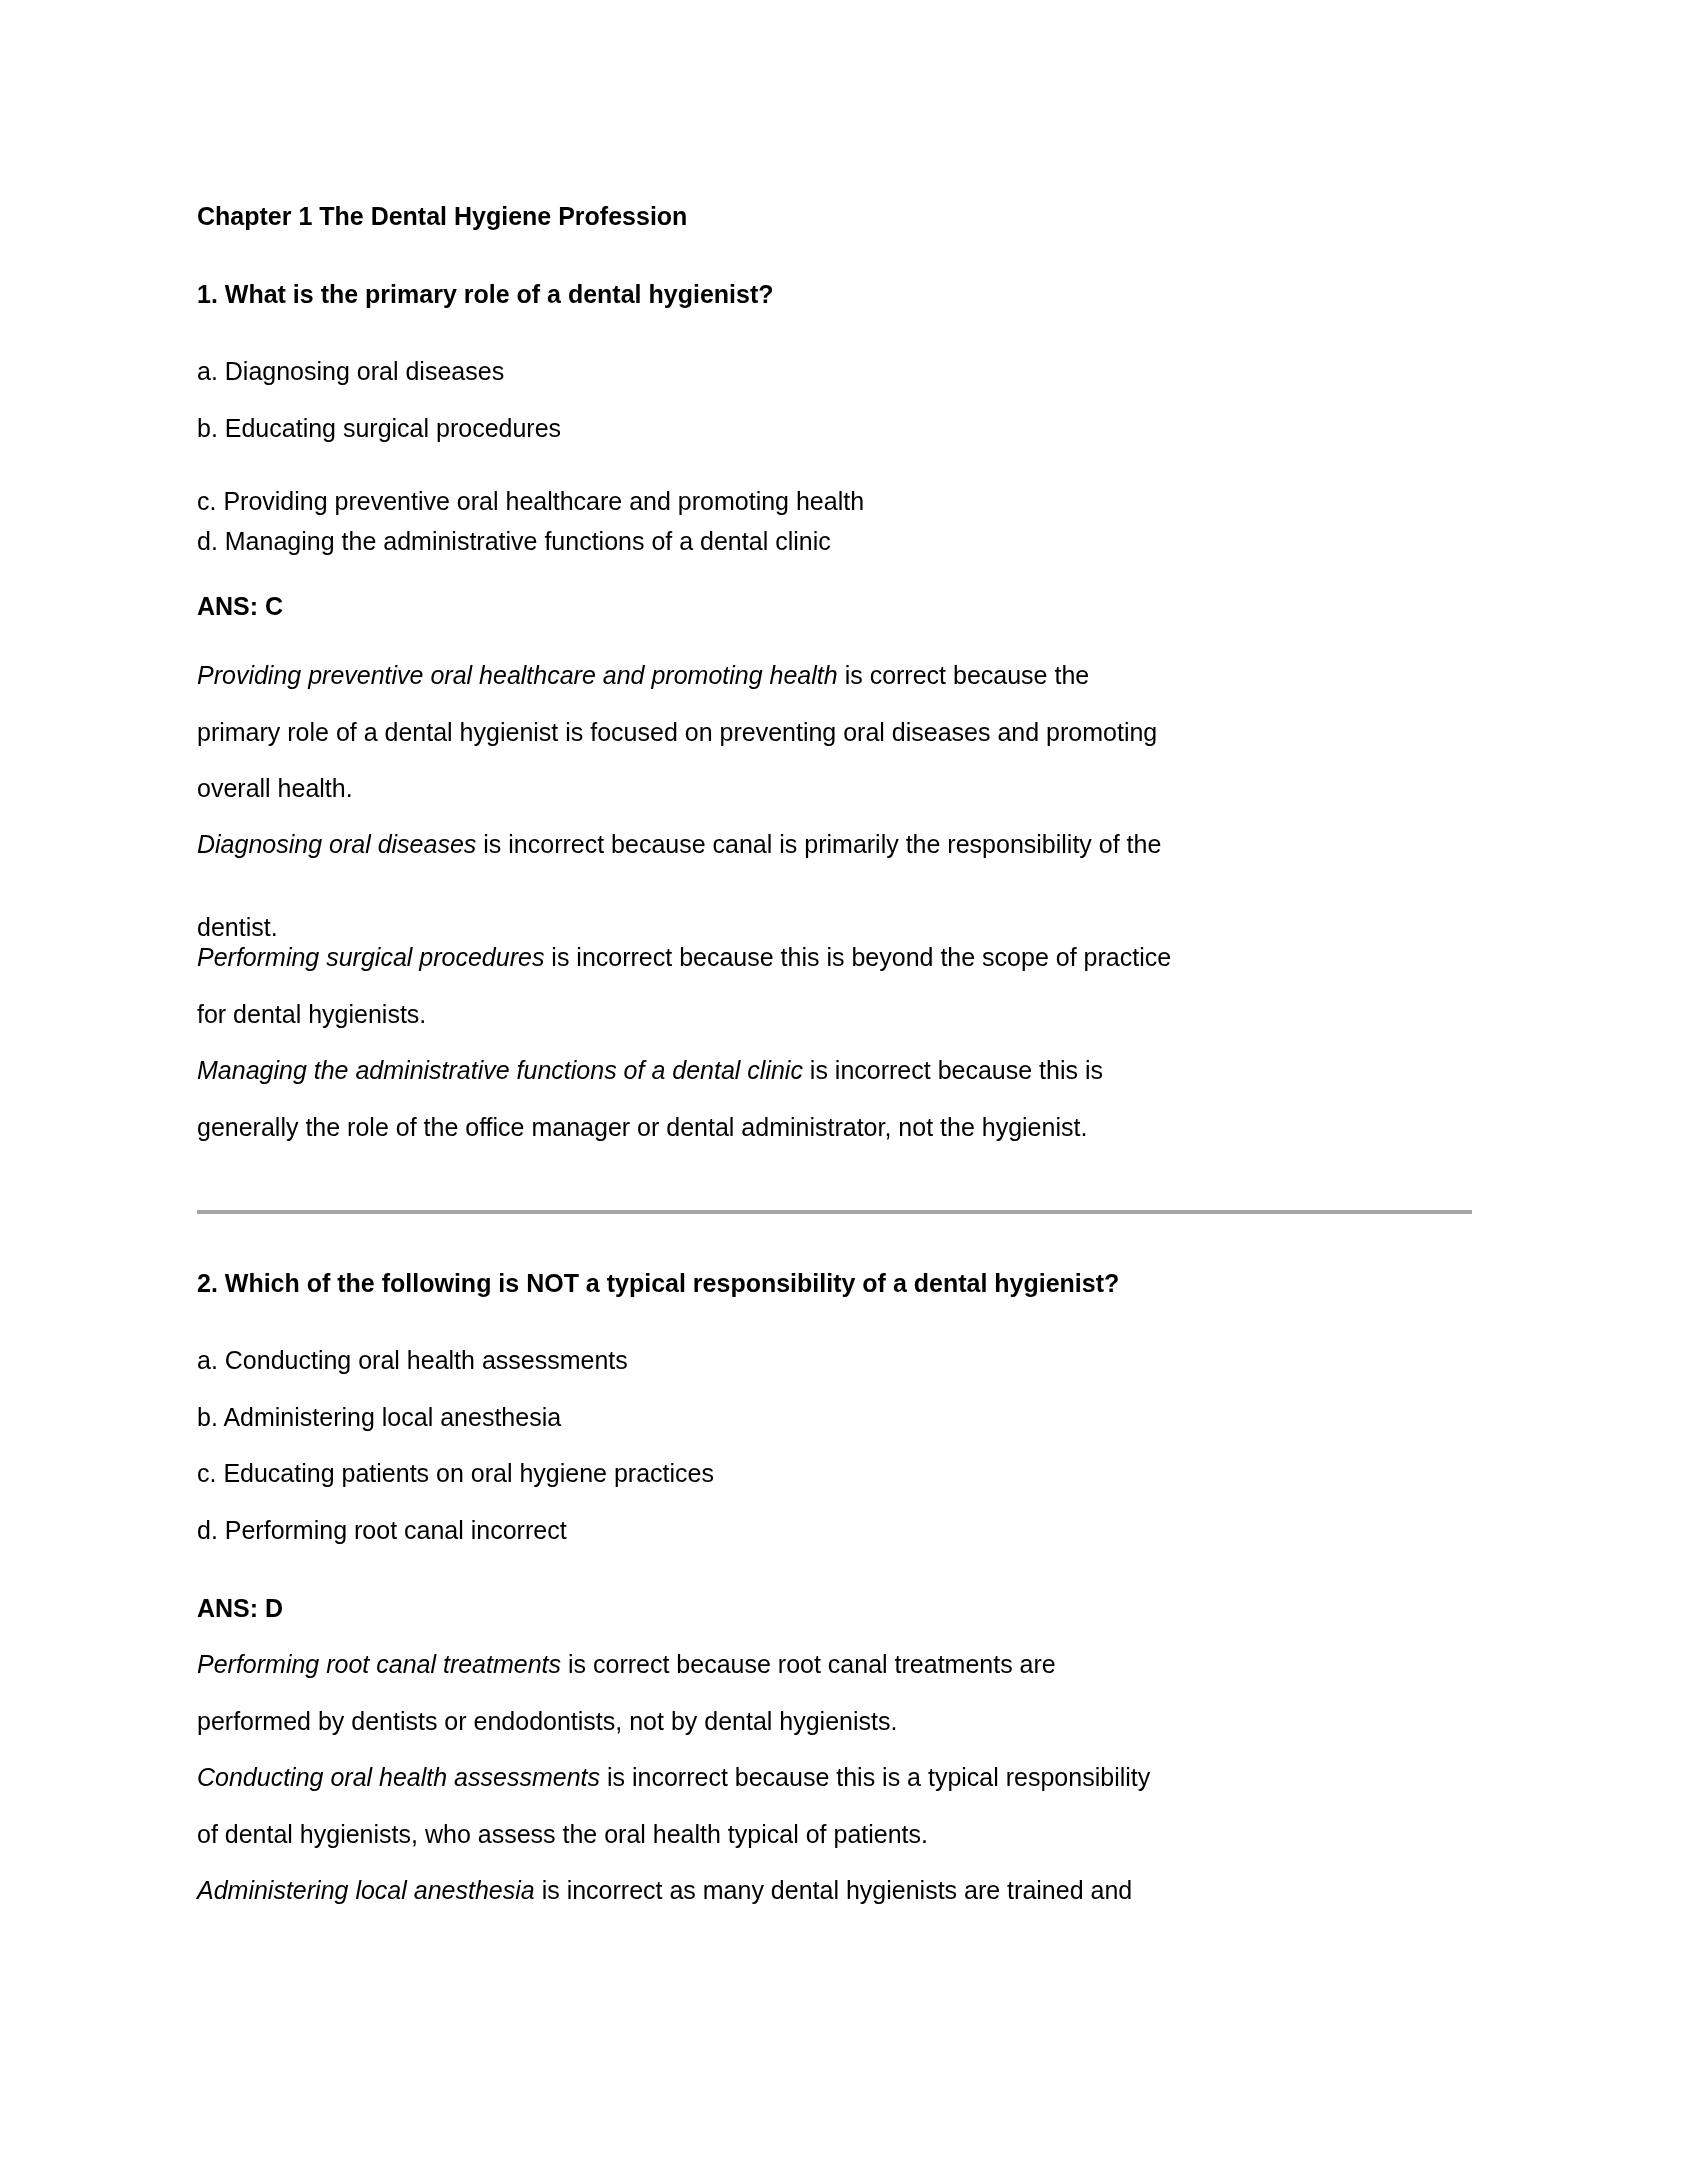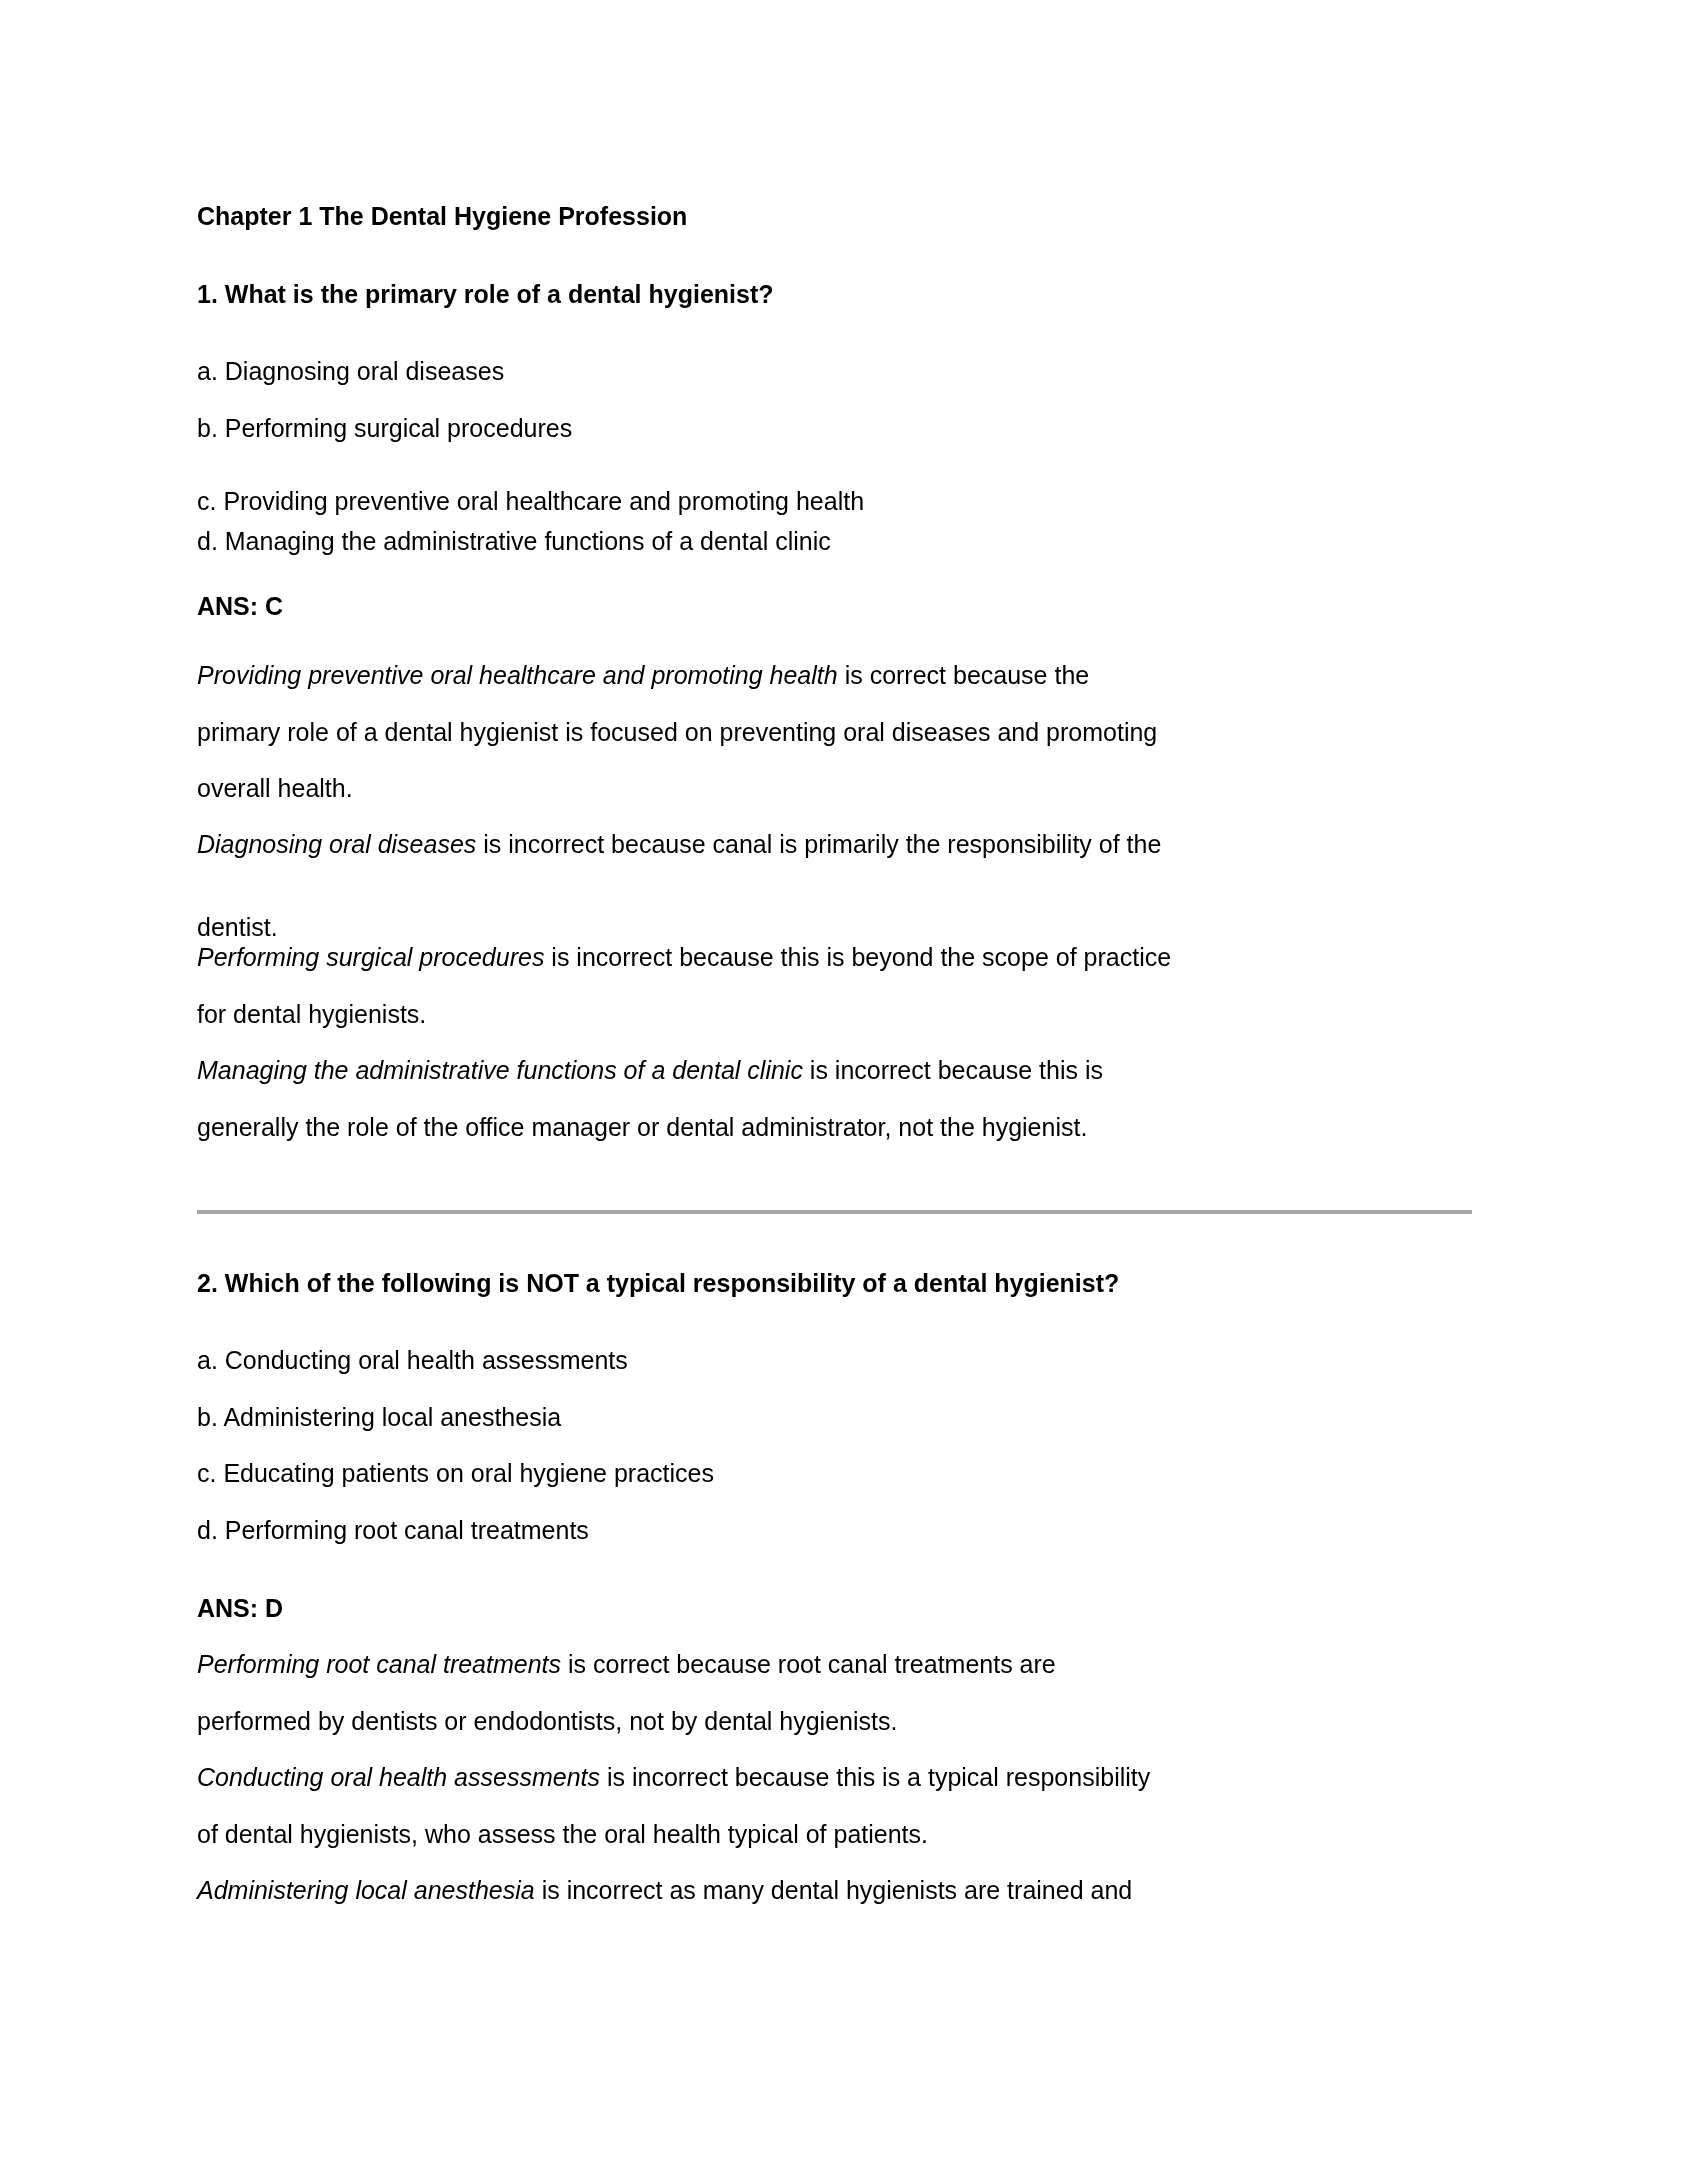--- a/index.html
+++ b/index.html
@@ -11,21 +11,21 @@
   .rule { position:absolute; left:197px; width:1275px; top:1210px; height:4px; background:#a6a6a6; }
 </style>
 </head>
 <body>
 
 <div>
   <div class="ln b" style="top:216px">Chapter 1 The Dental Hygiene Profession</div>
 
   <div class="ln b" style="top:294px">1. What is the primary role of a dental hygienist?</div>
   <div class="ln" style="top:371px">a. Diagnosing oral diseases</div>
-  <div class="ln" style="top:428px">b. Performing surgical procedures</div>
+  <div class="ln" style="top:428px">b. Educating surgical procedures</div>
   <div class="ln" style="top:501px">c. Providing preventive oral healthcare and promoting health</div>
   <div class="ln" style="top:541px">d. Managing the administrative functions of a dental clinic</div>
   <div class="ln b" style="top:606px">ANS: C</div>
 
   <div class="ln" style="top:675px"><span class="i">Providing preventive oral healthcare and promoting health</span><span> is correct because the</span></div>
   <div class="ln" style="top:732px">primary role of a dental hygienist is focused on preventing oral diseases and promoting</div>
   <div class="ln" style="top:788px">overall health.</div>
 
   <div class="ln" style="top:844px"><span class="i">Diagnosing oral diseases</span><span> is incorrect because canal is primarily the responsibility of the</span></div>
   <div class="ln" style="top:927px">dentist.</div>
@@ -35,21 +35,21 @@
 
   <div class="ln" style="top:1070px"><span class="i">Managing the administrative functions of a dental clinic</span><span> is incorrect because this is</span></div>
   <div class="ln" style="top:1127px">generally the role of the office manager or dental administrator, not the hygienist.</div>
 
   <div class="rule"></div>
 
   <div class="ln b" style="top:1283px">2. Which of the following is NOT a typical responsibility of a dental hygienist?</div>
   <div class="ln" style="top:1360px">a. Conducting oral health assessments</div>
   <div class="ln" style="top:1417px">b. Administering local anesthesia</div>
   <div class="ln" style="top:1473px">c. Educating patients on oral hygiene practices</div>
-  <div class="ln" style="top:1530px">d. Performing root canal treatments</div>
+  <div class="ln" style="top:1530px">d. Performing root canal incorrect</div>
   <div class="ln b" style="top:1608px">ANS: D</div>
 
   <div class="ln" style="top:1664px"><span class="i">Performing root canal treatments</span><span> is correct because root canal treatments are</span></div>
   <div class="ln" style="top:1721px">performed by dentists or endodontists, not by dental hygienists.</div>
 
   <div class="ln" style="top:1777px"><span class="i">Conducting oral health assessments</span><span> is incorrect because this is a typical responsibility</span></div>
   <div class="ln" style="top:1834px">of dental hygienists, who assess the oral health typical of patients.</div>
 
   <div class="ln" style="top:1890px"><span class="i">Administering local anesthesia</span><span> is incorrect as many dental hygienists are trained and</span></div>
 </div>

